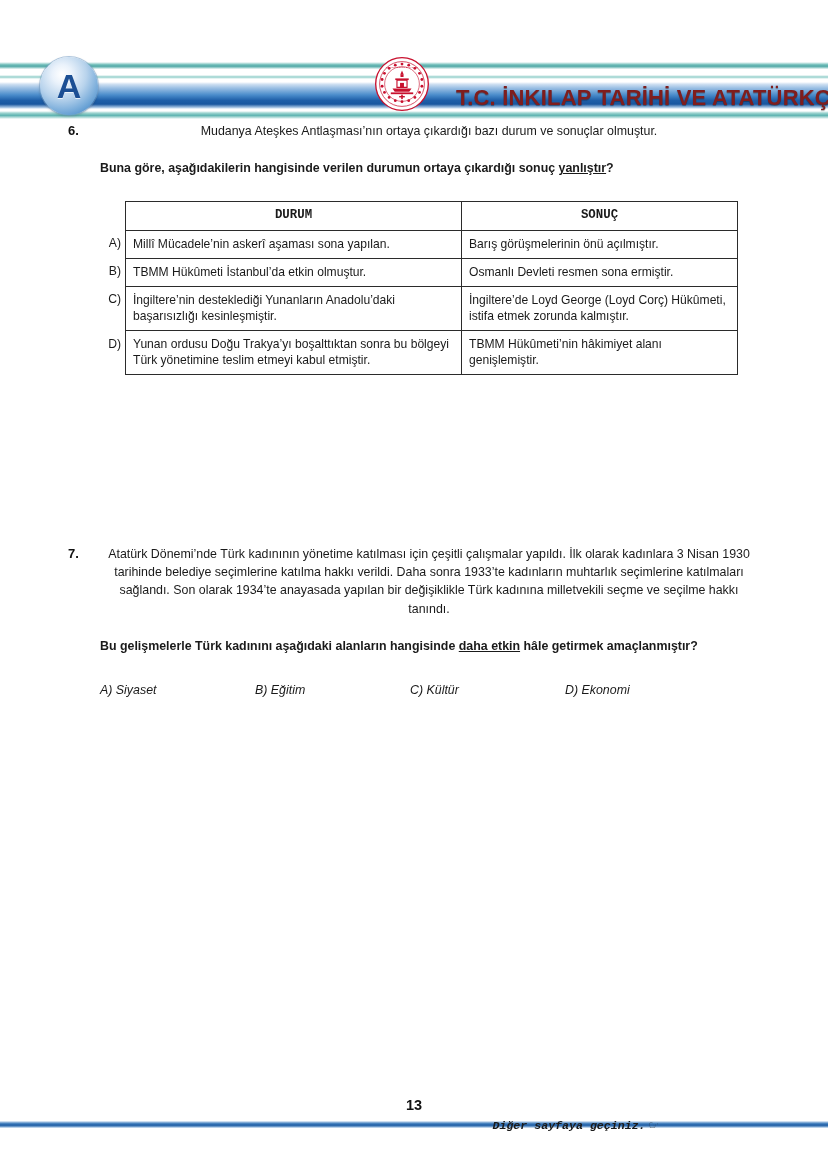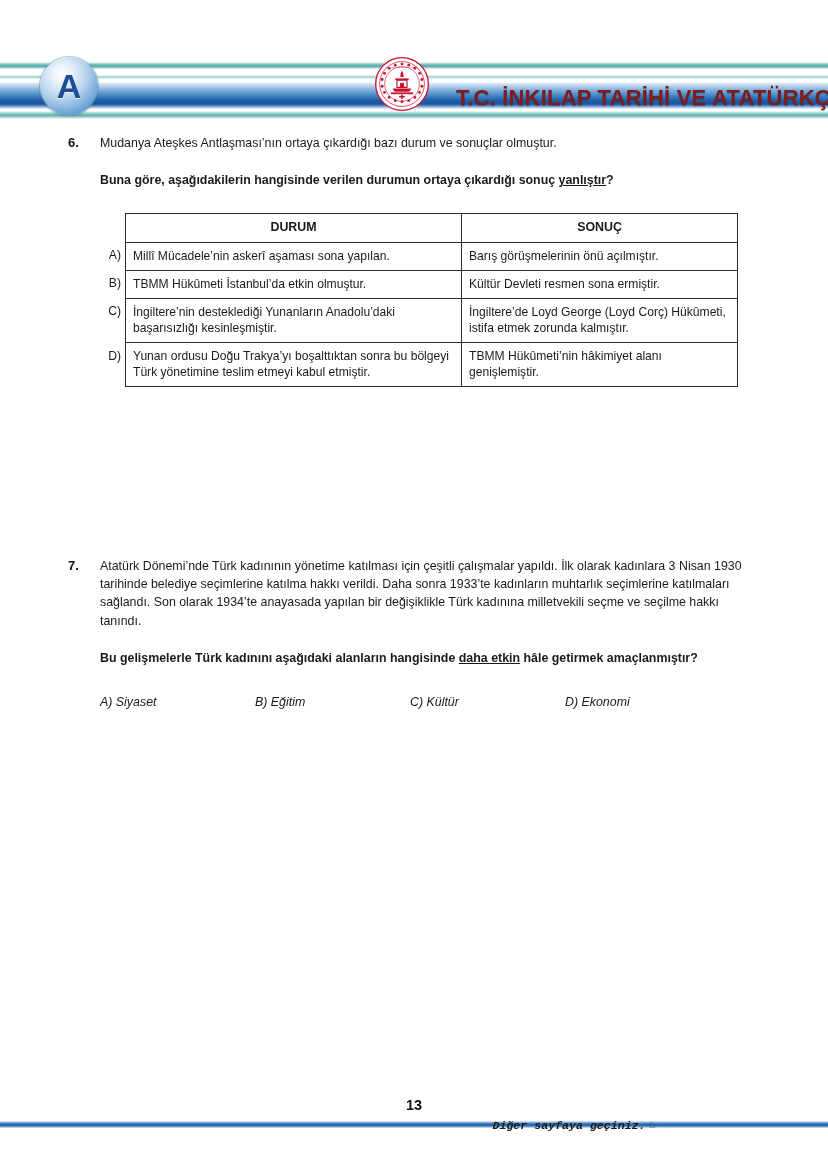--- a/index.html
+++ b/index.html
@@ -135,21 +135,21 @@
     font-size: 13px;
     font-weight: bold;
     color: #111111;
   }
 
   .q-body {
     margin-left: 100px;
     margin-right: 70px;
   }
 
-  .q-stem { text-align: left; margin-top: 12px; }
+  .q-stem { text-align: center; }
 
   .q-prompt {
     font-weight: bold;
     margin-top: 19px;
   }
 
   .u { text-decoration: underline; }
 
   
   .table-wrap {
@@ -173,20 +173,21 @@
     vertical-align: top;
     line-height: 1.33;
   }
 
   table.durum-table th {
     text-align: center;
     font-weight: bold;
     font-size: 12.4px;
     padding-top: 5px;
     padding-bottom: 6px;
+    font-family: Liberation Mono, monospace;
   }
 
   table.durum-table col.c1 { width: 336px; }
   table.durum-table col.c2 { width: 276px; }
 
   .row-letters {
     position: absolute;
     left: -34px;
     top: 0;
     width: 30px;
@@ -354,21 +355,21 @@
                 <th>SONUÇ</th>
               </tr>
             </thead>
             <tbody>
               <tr>
                 <td>Millî Mücadele’nin askerî aşaması sona yapılan.</td>
                 <td>Barış görüşmelerinin önü açılmıştır.</td>
               </tr>
               <tr>
                 <td>TBMM Hükûmeti İstanbul’da etkin olmuştur.</td>
-                <td>Kültür Devleti resmen sona ermiştir.</td>
+                <td>Osmanlı Devleti resmen sona ermiştir.</td>
               </tr>
               <tr>
                 <td>İngiltere’nin desteklediği Yunanların Anadolu’daki başarısızlığı kesinleşmiştir.</td>
                 <td>İngiltere’de Loyd George (Loyd Corç) Hükûmeti, istifa etmek zorunda kalmıştır.</td>
               </tr>
               <tr>
                 <td>Yunan ordusu Doğu Trakya’yı boşalttıktan sonra bu bölgeyi Türk yönetimine teslim etmeyi kabul etmiştir.</td>
                 <td>TBMM Hükûmeti’nin hâkimiyet alanı genişlemiştir.</td>
               </tr>
             </tbody>

